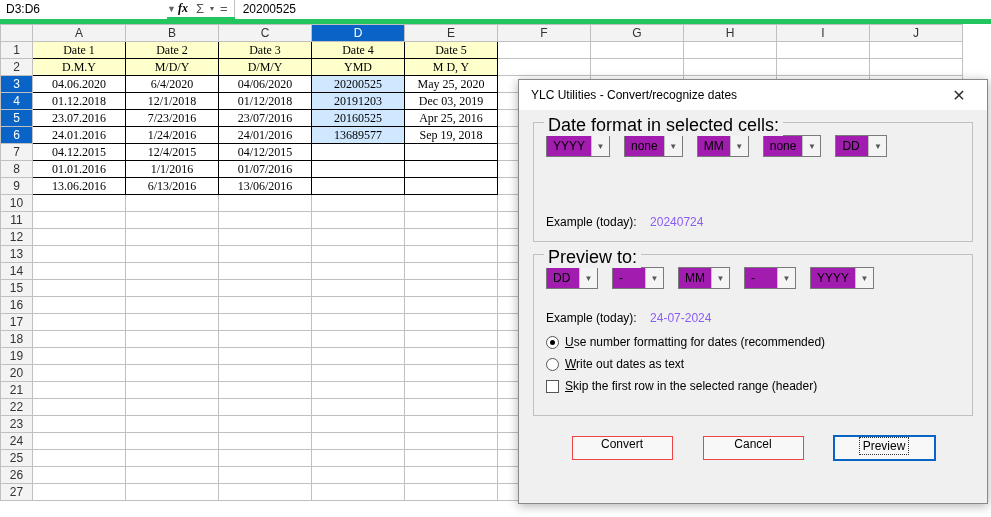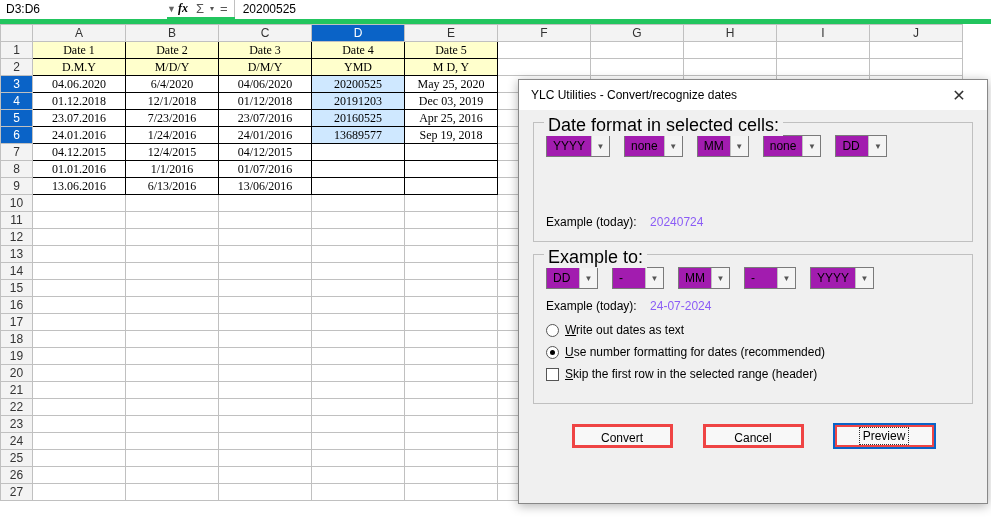--- a/index.html
+++ b/index.html
@@ -42,29 +42,29 @@
 .dialog-title { display: flex; align-items: center; justify-content: space-between; height: 30px; padding: 0 8px 0 12px; background: #fff; }
 .close-btn { width: 40px; height: 28px; display: flex; align-items: center; justify-content: center; cursor: pointer; font-size: 16px; color: #333; }
 .dialog-body { padding: 12px 14px; }
 .fieldset { border: 1px solid #c0c0c0; padding: 12px 12px 14px 12px; margin-bottom: 12px; position: relative; }
 .fieldset-legend { position: absolute; top: -8px; left: 10px; background: #f0f0f0; padding: 0 4px; font-size: 18px; }
 .format-row { display: flex; gap: 14px; margin-bottom: 8px; }
 .combo { display: flex; align-items: center; height: 22px; border: 1px solid #7a7a7a; background: #a21caf; }
 .combo-val { padding: 0 6px; min-width: 32px; font-size: 12px; display: inline-block; }
 .combo-arrow { width: 18px; height: 20px; display: flex; align-items: center; justify-content: center; font-size: 8px; color: #555; border-left: 1px solid #c0c0c0; cursor: pointer; background: #f4f4f4; }
 .example-row { font-size: 12px; margin-top: 58px; }
-.example-row2 { font-size: 12px; margin-top: 10px; margin-bottom: 10px; }
+.example-row2 { font-size: 12px; margin-top: 22px; margin-bottom: 10px; }
 .example-val { color: #8b5cf6; margin-left: 10px; }
 .radio-row, .check-row { display: flex; align-items: center; gap: 6px; font-size: 12px; margin: 8px 0; }
 .radio { width: 13px; height: 13px; border: 1px solid #555; border-radius: 50%; display: flex; align-items: center; justify-content: center; background: #fff; }
 .radio.checked::after { content: ""; width: 5px; height: 5px; background: #000; border-radius: 50%; }
 .checkbox { width: 13px; height: 13px; border: 1px solid #555; background: #fff; }
 .underline { text-decoration: underline; }
 .dialog-buttons { display: flex; justify-content: center; gap: 30px; margin-top: 20px; }
-.btn { width: 101px; height: 24px; border: 3px solid #ef4444; background: #f8f8f8; display: flex; align-items: flex-end; justify-content: center; cursor: pointer; font-size: 12px; }
+.btn { width: 101px; height: 24px; border: 1px solid #ef4444; background: #f8f8f8; display: flex; align-items: flex-start; justify-content: center; cursor: pointer; font-size: 12px; }
 .btn.focused { outline: 2px solid #0a63c7; outline-offset: -1px; }
 .btn.focused .btn-label { border: 1px dotted #333; padding: 1px 3px; }
 </style>
 </head>
 <body>
 
 <div class="formula-bar">
   <div class="cell-ref-box">
     <input class="cell-ref-input" value="D3:D6" style="">
     <div class="dropdown-btn">▼</div>
@@ -535,21 +535,21 @@
             <span class="combo-arrow">▼</span>
           </div>
         </div>
       <div class="example-row">
         <span>Example (today):</span>
         <span class="example-val">20240724</span>
       </div>
     </div>
 
     <div class="fieldset">
-      <div class="fieldset-legend">Example to:</div>
+      <div class="fieldset-legend">Preview to:</div>
       <div class="format-row" id="fmt2">
           <div class="combo">
             <span class="combo-val">DD</span>
             <span class="combo-arrow">▼</span>
           </div>
           <div class="combo">
             <span class="combo-val">-</span>
             <span class="combo-arrow">▼</span>
           </div>
           <div class="combo">
@@ -563,26 +563,26 @@
           <div class="combo">
             <span class="combo-val">YYYY</span>
             <span class="combo-arrow">▼</span>
           </div>
         </div>
       <div class="example-row2">
         <span>Example (today):</span>
         <span class="example-val">24-07-2024</span>
       </div>
       <div class="radio-row">
+        <span class="radio checked"></span>
+        <span><span class="underline">U</span>se number formatting for dates (recommended)</span>
+      </div>
+      <div class="radio-row">
         <span class="radio"></span>
         <span><span class="underline">W</span>rite out dates as text</span>
-      </div>
-      <div class="radio-row">
-        <span class="radio checked"></span>
-        <span><span class="underline">U</span>se number formatting for dates (recommended)</span>
       </div>
       <div class="check-row">
         <span class="checkbox"></span>
         <span><span class="underline">S</span>kip the first row in the selected range (header)</span>
       </div>
     </div>
 
     <div class="dialog-buttons">
       <div class="btn">
           <span class="btn-label">Convert</span>

